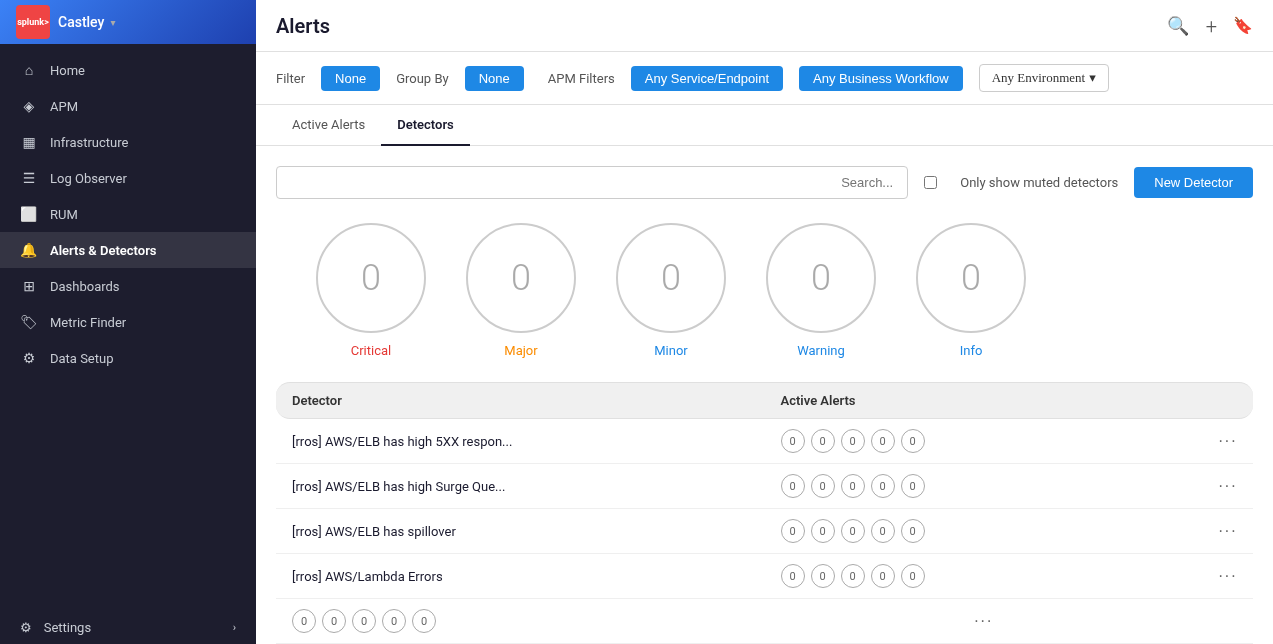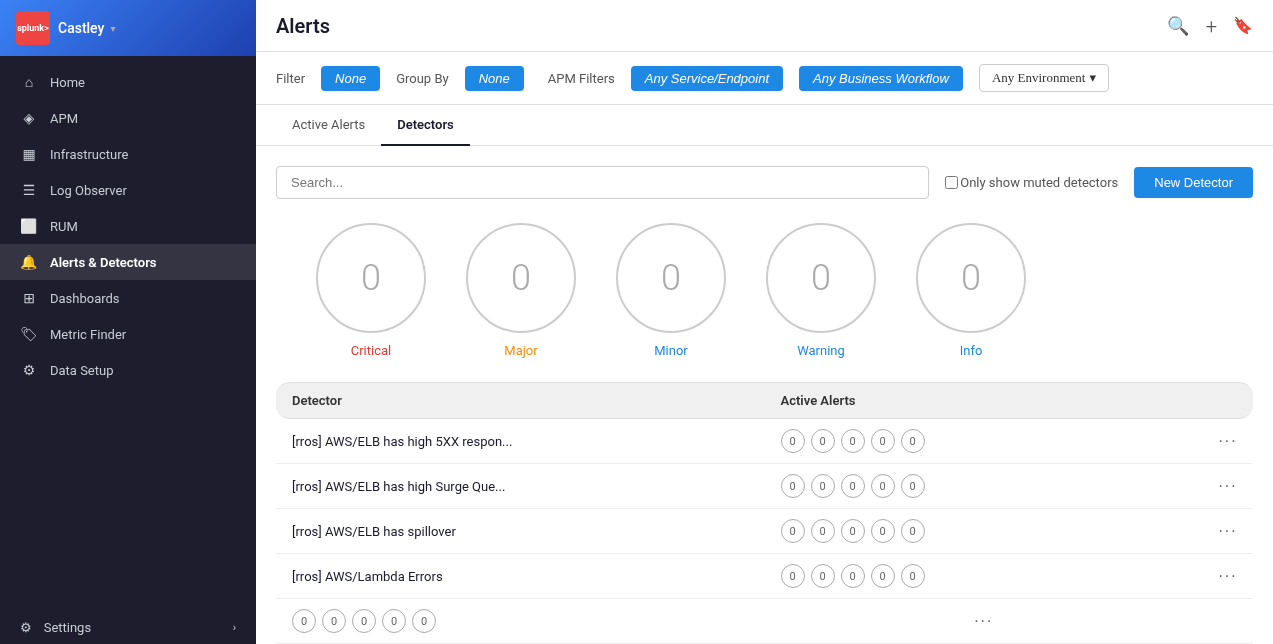--- a/index.html
+++ b/index.html
@@ -14,21 +14,21 @@
       display: flex;
       flex-direction: column;
       height: 100%;
     }
     .sidebar-logo {
       background: linear-gradient(135deg, #3b82f6 0%, #1e40af 100%);
       padding: 10px 16px;
       display: flex;
       align-items: center;
       gap: 8px;
-      height: 56px;
+      height: 44px;
     }
     .logo-box {
       width: 34px; height: 34px;
       background: #ef4444;
       border-radius: 4px;
       display: flex; align-items: center; justify-content: center;
       color: white; font-weight: bold; font-size: 11px;
     }
     .sidebar-user {
       display: flex; align-items: center; gap: 6px; color: white; font-size: 14px; font-weight: 500;
@@ -75,21 +75,21 @@
       background: #fff;
       border-bottom: 1px solid #e0e0e0;
       padding: 12px 20px;
       display: flex;
       align-items: center;
       gap: 16px;
     }
     .filter-label { color: #555; font-size: 13px; }
     .btn-blue {
       background: #1e88e5; color: #fff; border: none; border-radius: 4px;
-      padding: 5px 14px; font-size: 13px; cursor: pointer; font-weight: 500; font-style: italic;
+      padding: 5px 14px; font-size: 13px; cursor: pointer; font-weight: 500;
     }
     .btn-outline {
       background: transparent; color: #333; border: 1px solid #ccc; border-radius: 4px;
       padding: 5px 12px; font-size: 13px; cursor: pointer; display: flex; align-items: center; gap: 4px; font-family: Liberation Serif, serif;
     }
     .apm-label { color: #555; font-size: 13px; margin-left: 8px; }
 
     
     .tabs {
       display: flex;
@@ -109,23 +109,23 @@
 
     
     .search-row {
       display: flex; align-items: center; gap: 16px; margin-bottom: 24px;
     }
     .search-input-wrap {
       flex: 1; position: relative;
     }
     .search-input {
       width: 100%; padding: 8px 14px; border: 1px solid #ccc; border-radius: 4px;
-      font-size: 13px; color: #4d7c0f; outline: none;
-    }
-    .checkbox-label { display: flex; align-items: center; gap: 2px; color: #555; font-size: 13px; white-space: nowrap; cursor: pointer; }
+      font-size: 13px; color: #4d7c0f; outline: none; text-align: right;
+    }
+    .checkbox-label { display: flex; align-items: center; gap: 23px; color: #555; font-size: 13px; white-space: nowrap; cursor: pointer; }
     .btn-new-detector {
       background: #1e88e5; color: #fff; border: none; border-radius: 4px;
       padding: 8px 20px; font-size: 13px; cursor: pointer; font-weight: 500; white-space: nowrap;
     }
 
     
     .circles-row {
       display: flex; justify-content: flex-start; gap: 0; margin-bottom: 24px;
       padding: 0 20px;
     }

